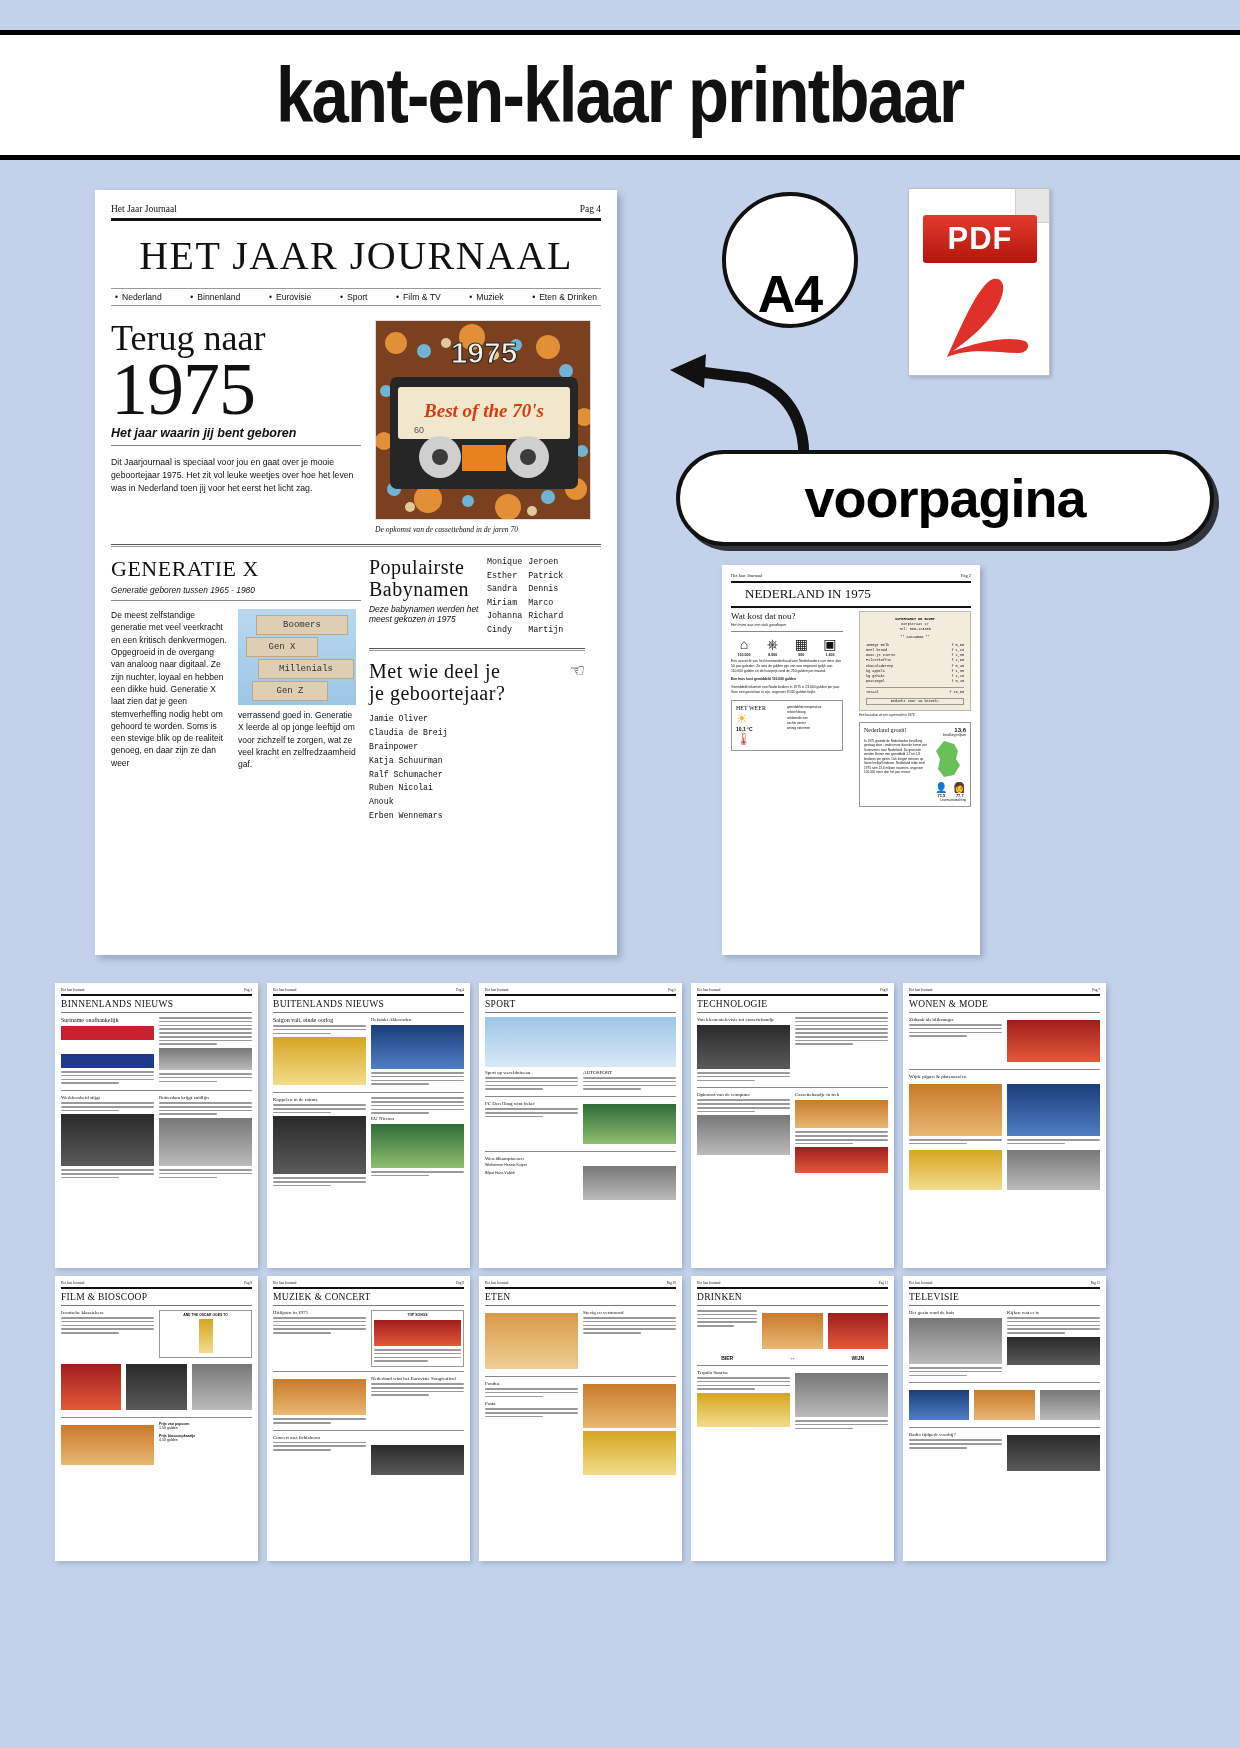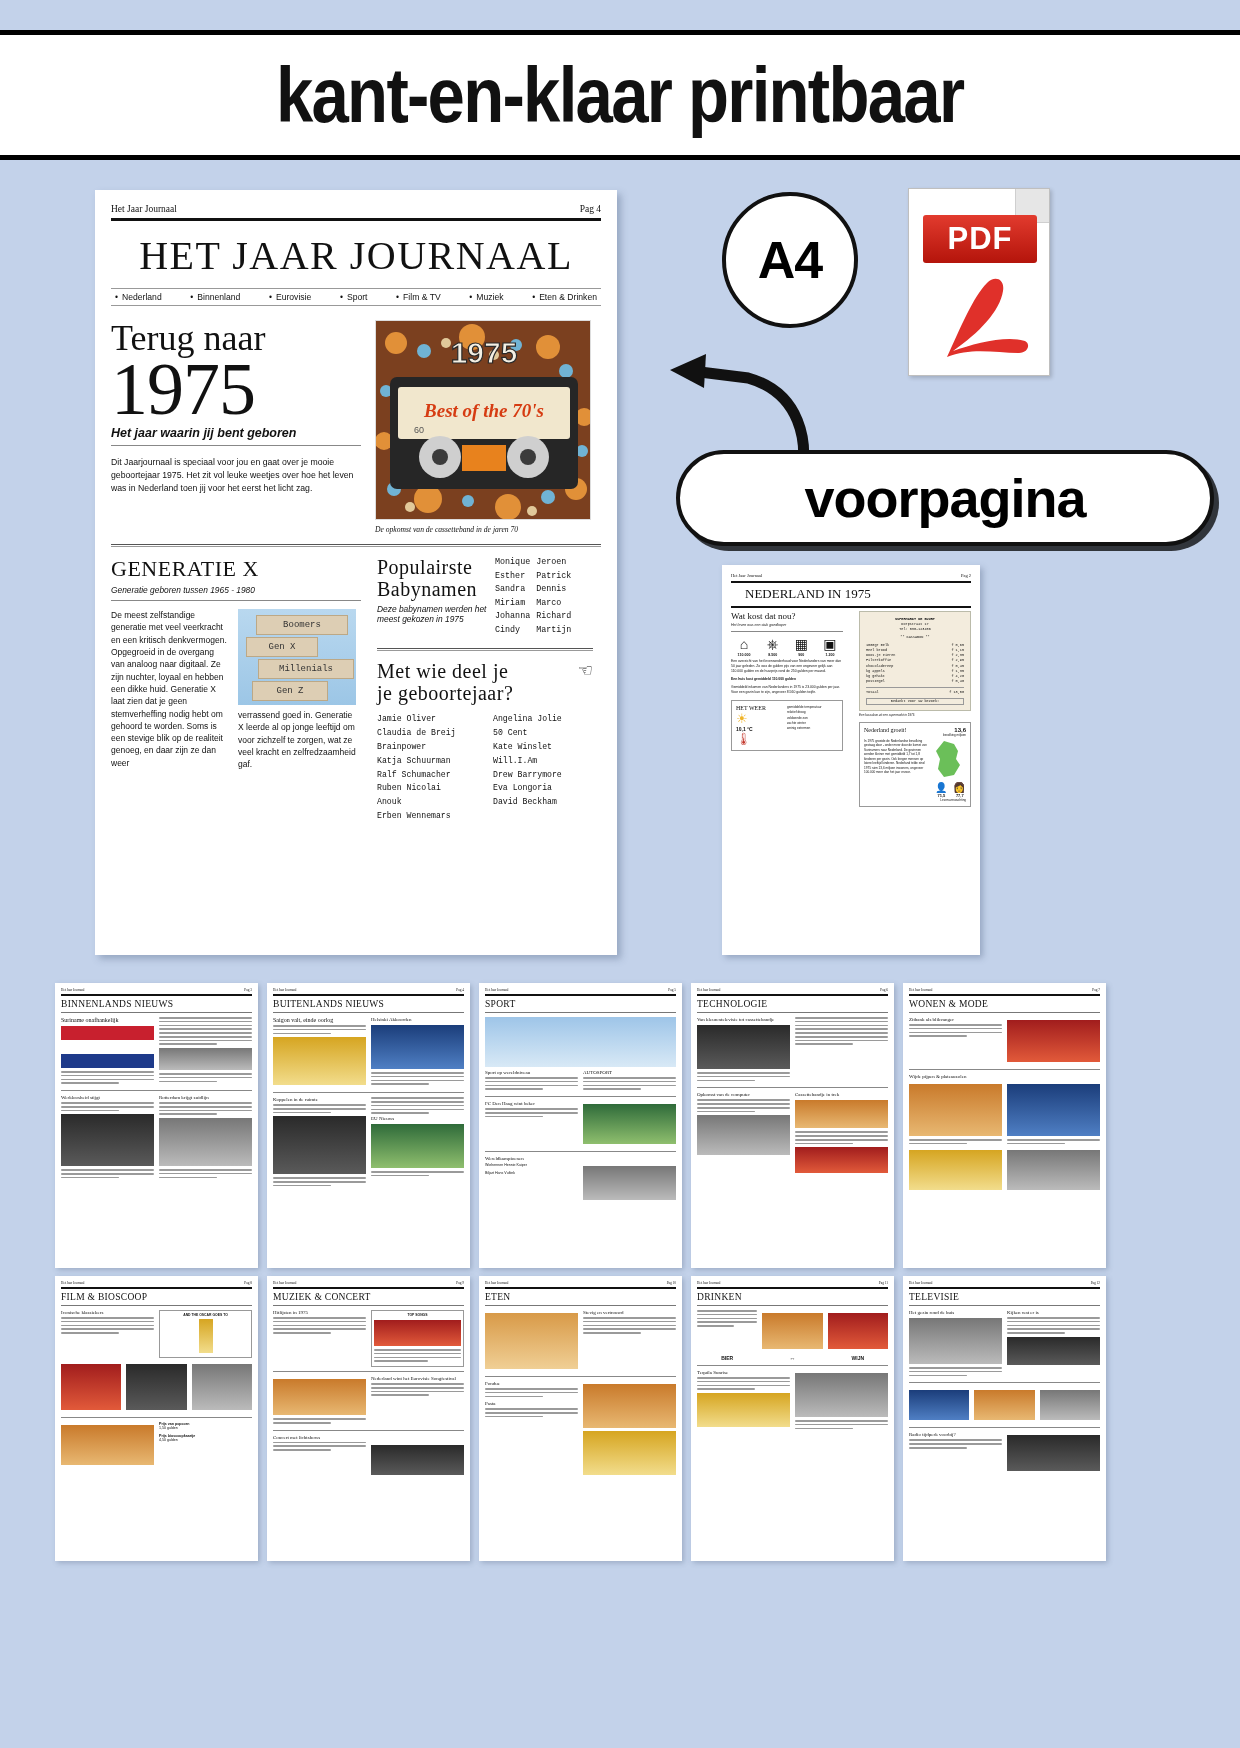--- a/index.html
+++ b/index.html
@@ -62,21 +62,21 @@
   .year { font-family:"Liberation Serif", serif; font-size:74px; line-height:0.95; margin:-2px 0 0 0; letter-spacing:-1px;}
   .sub-it { font-size:12.5px; font-style:italic; font-weight:bold; margin-top:2px; }
   .intro { font-size:8.7px; line-height:1.5; margin-top:10px; }
 
   .cassette {
     width:216px; height:200px; border:1px solid #ddd;
     background:#7a3f1d; position:relative; overflow:hidden;
   }
   .cap { font-size:7.6px; font-style:italic; margin-top:5px; font-family:"Liberation Serif", serif;}
 
-  .lower { display:flex; gap:16px; margin-top:4px; }
+  .lower { display:flex; gap:8px; margin-top:4px; }
   .col-left { width:250px; }
   .col-right { width:216px; }
   .sec-title { font-family:"Liberation Serif", serif; font-size:22px; letter-spacing:0.5px; }
   .sec-title.small { font-size:20px; line-height:1.12; }
   .sec-sub { font-size:8.4px; font-style:italic; margin-top:3px; }
 
   .genx-flow { display:flex; gap:9px; margin-top:8px; }
   .genx-text { width:118px; font-size:8.5px; line-height:1.45; }
   .genx-img { width:118px; }
   .blocks {
@@ -93,21 +93,21 @@
   .namecol { font-family:"Liberation Mono", monospace; font-size:8.4px; line-height:1.62; }
 
   .share-names { display:flex; gap:12px; margin-top:8px; }
   .share-names .namecol { font-size:8.2px; line-height:1.68; }
   .arrow-glyph { font-size:17px; }
 
   
   .a4 {
     position:absolute; left:722px; top:192px; width:136px; height:136px;
     border-radius:50%; background:#fff; border:4px solid #111;
-    display:flex; align-items:center; justify-content:center;
+    display:flex; align-items:flex-end; justify-content:center;
     font-size:52px; font-weight:bold; letter-spacing:-1px;
   }
   
   .pdficon {
     position:absolute; left:908px; top:188px; width:142px; height:188px;
     background:#fff; border:1px solid #bfbfbf;
     box-shadow:2px 2px 4px rgba(0,0,0,0.18);
   }
   .pdficon .fold {
     position:absolute; right:0; top:0; width:34px; height:34px;
@@ -342,29 +342,20 @@
         <div class="namecol" style="width:104px;">
           <div>Jamie Oliver</div>
           <div>Claudia de Breij</div>
           <div>Brainpower</div>
           <div>Katja Schuurman</div>
           <div>Ralf Schumacher</div>
           <div>Ruben Nicolai</div>
           <div>Anouk</div>
           <div>Erben Wennemars</div>
         </div>
-        <div class="namecol" style="width:100px;">
-          <div>Angelina Jolie</div>
-          <div>50 Cent</div>
-          <div>Kate Winslet</div>
-          <div>Will.I.Am</div>
-          <div>Drew Barrymore</div>
-          <div>Eva Longoria</div>
-          <div>David Beckham</div>
-        </div>
       </div>
     </div>
   </div>
 </div>
 
 <div class="a4">
   <span>A4</span>
 </div>
 
 <div class="pdficon">

